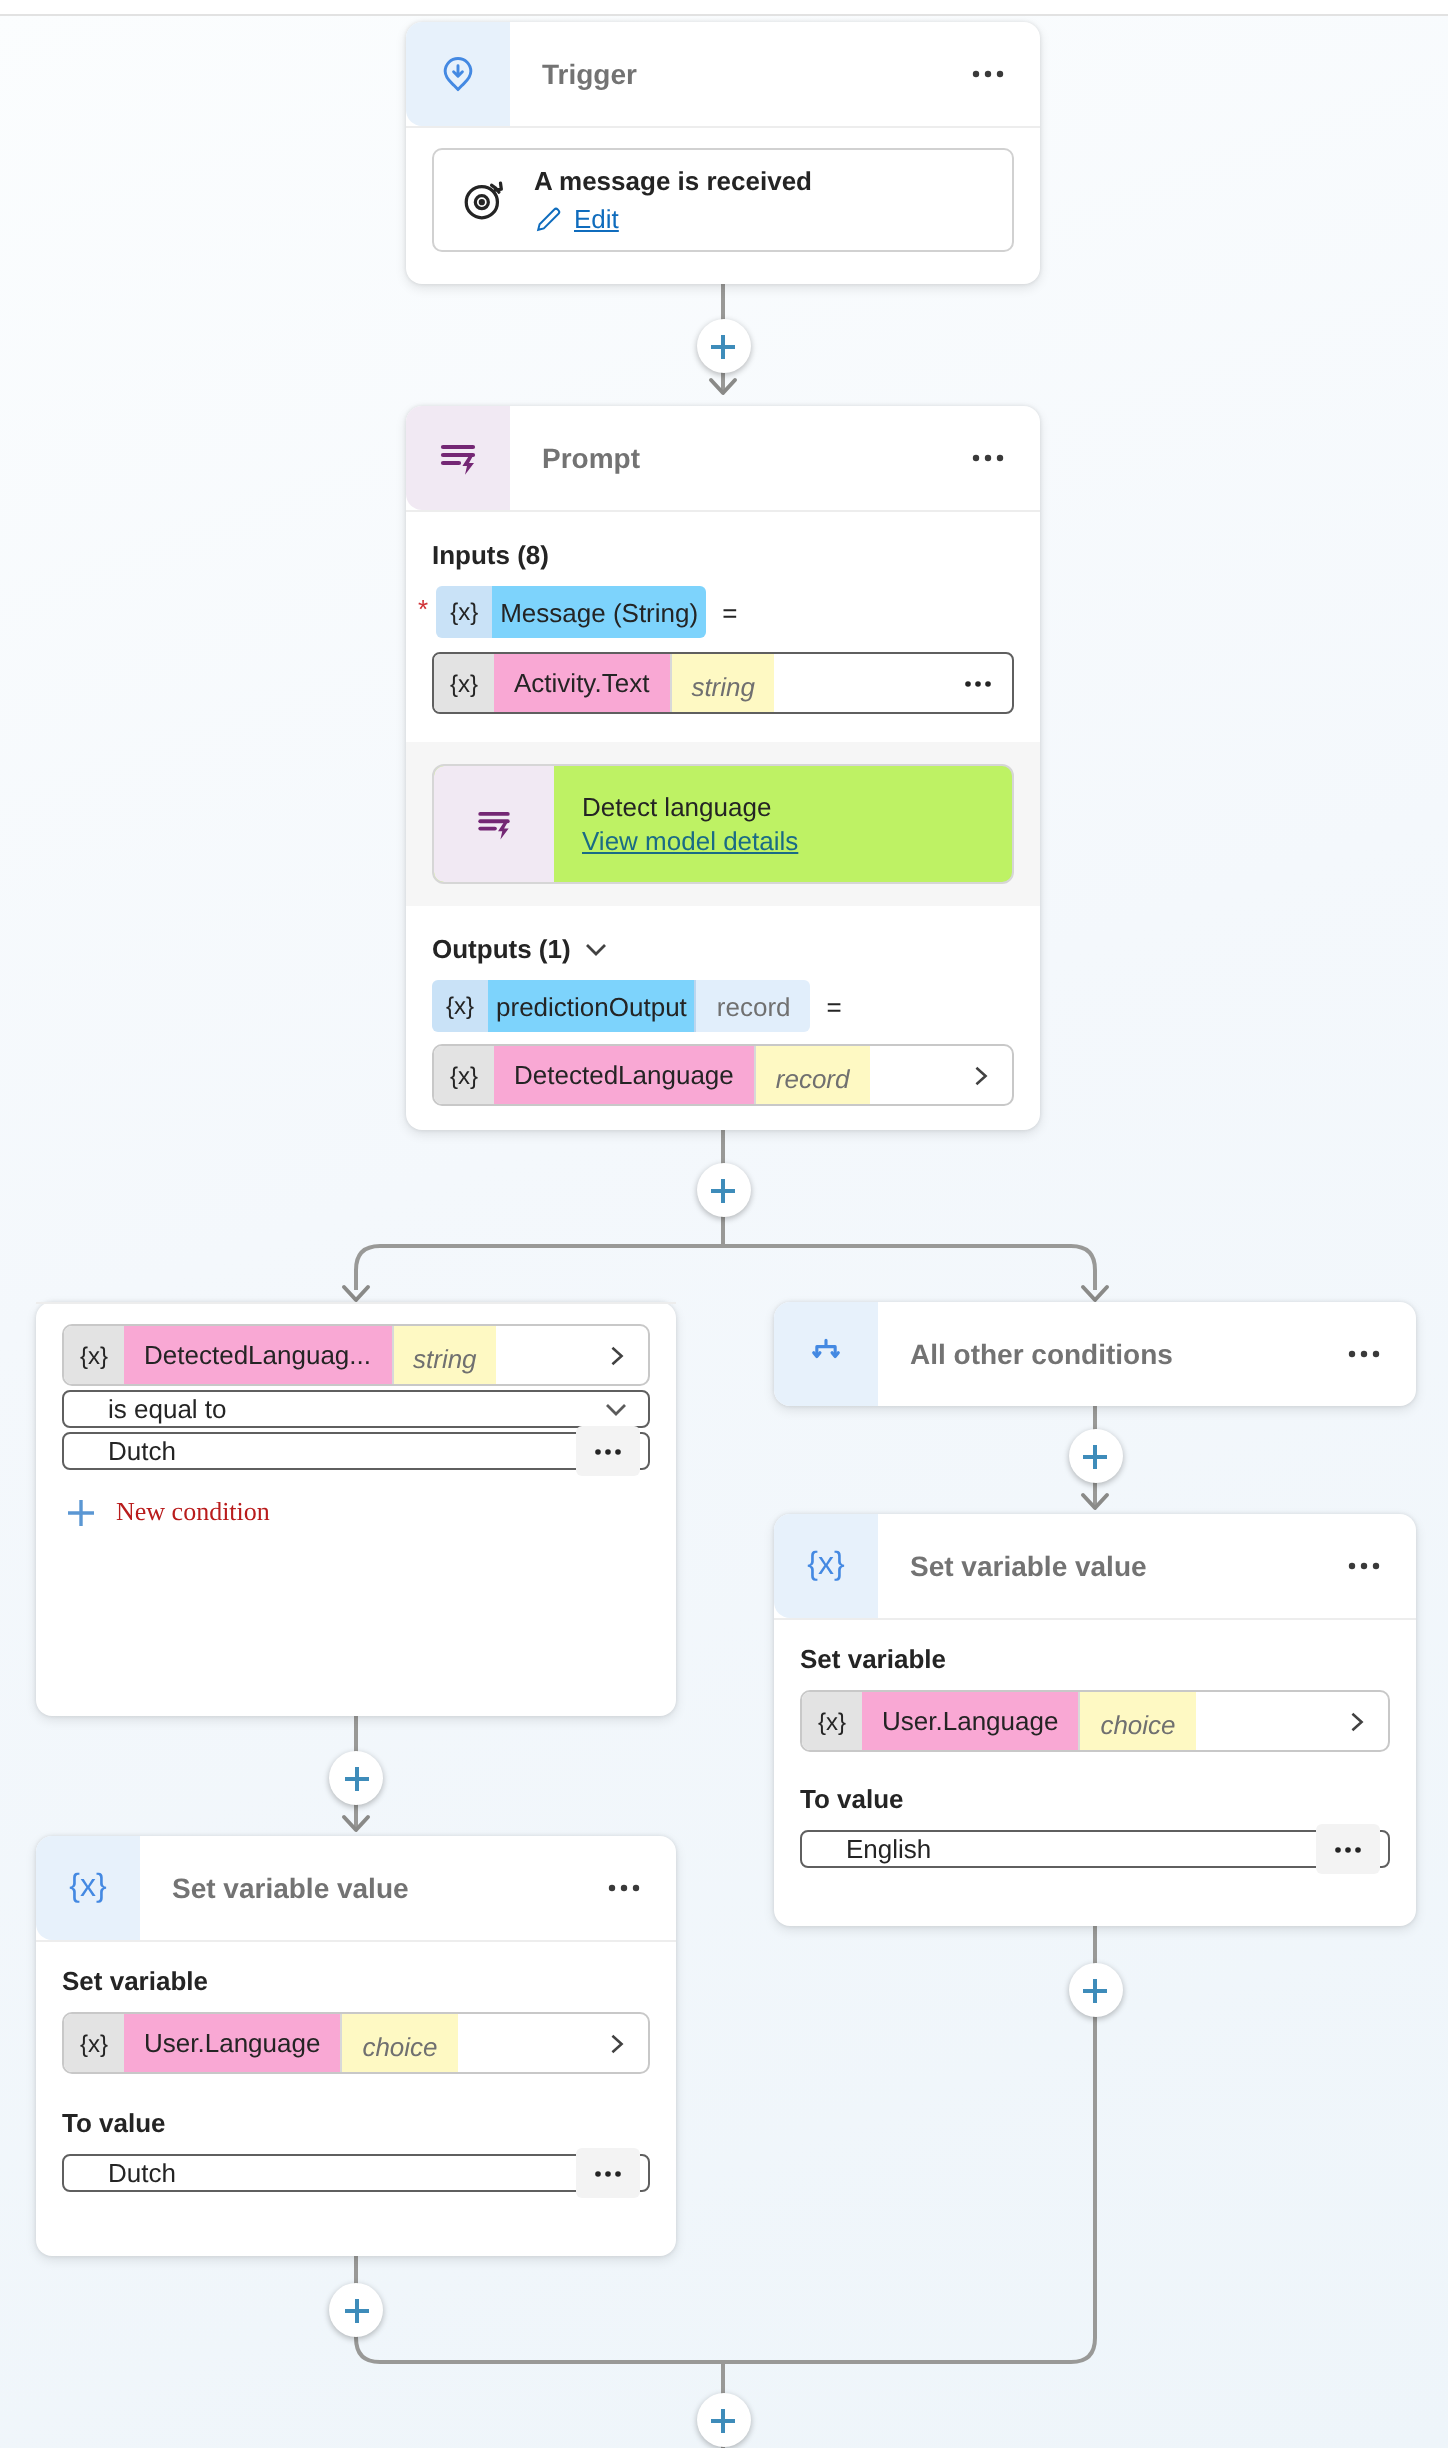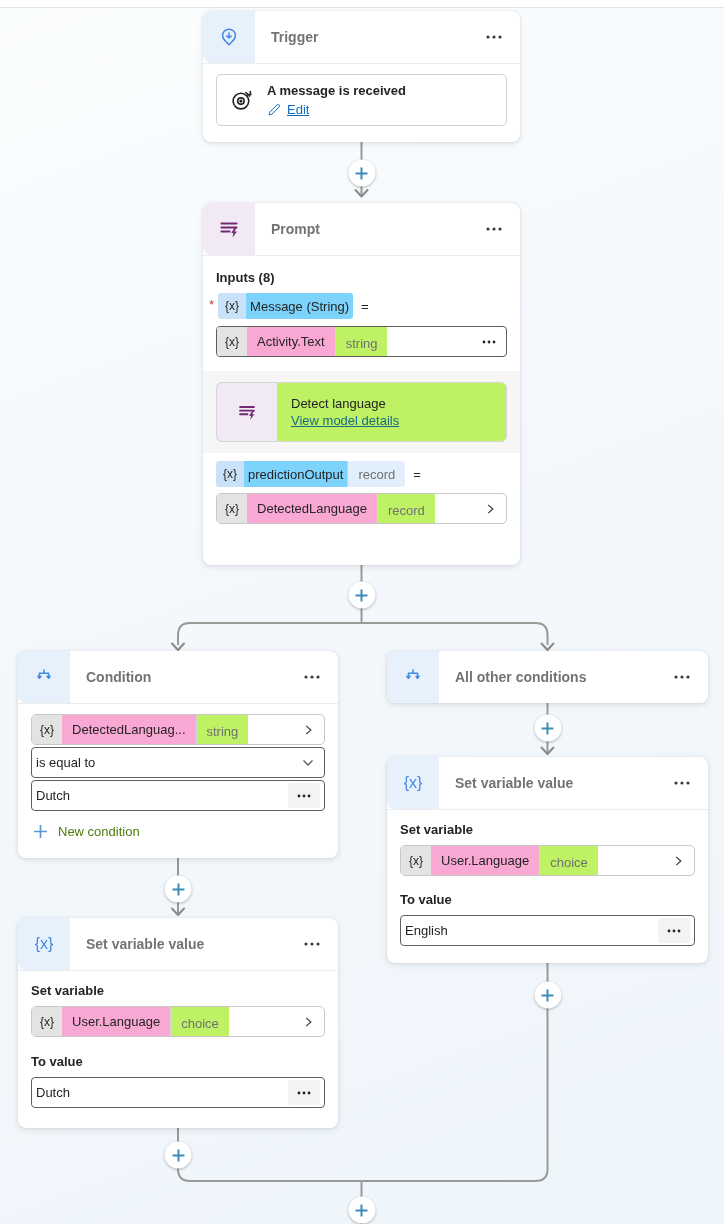--- a/index.html
+++ b/index.html
@@ -38,41 +38,41 @@
   .chip-name{background:#7dd3fc;display:flex;align-items:center;padding:0 4px;font-size:13px;color:#242424;}
   .chip-type{background:#E1EEFB;display:flex;align-items:center;padding:0 10px;font-size:13px;color:#707070;border-left:1px solid #BBD6EF;}
   .eq{margin-left:8px;font-size:13px;color:#242424;}
   .req{color:#D13438;font-size:13px;margin-right:4px;margin-top:-4px;}
   
   .vbox{display:flex;align-items:center;background:#FFFFFF;border-radius:5px;overflow:hidden;height:31px;box-sizing:border-box;}
   .vbox.light{border:1px solid #C8C8C8;}
   .vbox.dark{border:1px solid #5F5F5F;border-radius:4px;}
   .vb-token{background:#E3E3E3;align-self:stretch;display:flex;align-items:center;padding:0 8px;font-size:12px;color:#242424;}
   .vb-name{background:#f9a8d4;align-self:stretch;display:flex;align-items:center;padding:0 10px;font-size:13px;color:#242424;white-space:nowrap;}
-  .vb-type{background:#bef264;align-self:stretch;display:flex;align-items:center;padding:16px 10px;font-size:13px;color:#707070;border-left:1px solid #D8D8D8;}
+  .vb-type{background:#fef9c3;align-self:stretch;display:flex;align-items:center;padding:16px 10px;font-size:13px;color:#707070;border-left:1px solid #D8D8D8;font-style:italic;}
   .vb-spacer{flex:1;}
   .adorn{margin-right:10px;display:flex;align-items:center;}
   .dotsbtn{width:32px;height:25px;margin-right:2px;background:#F3F3F3;border-radius:3px;border:none;display:flex;align-items:center;justify-content:center;cursor:pointer;}
-  .plaininput{display:flex;align-items:center;background:#fff;border:1px solid #5F5F5F;border-radius:4px;height:31px;box-sizing:border-box;padding-left:4px;font-size:13px;color:#242424;}
+  .plaininput{display:flex;align-items:center;background:#fff;border:1px solid #5F5F5F;border-radius:4px;height:19px;box-sizing:border-box;padding-left:22px;font-size:13px;color:#242424;}
   
   .inner-card{border:1px solid #D1D1D1;border-radius:5px;display:flex;align-items:center;gap:12px;padding:8px 12px;margin:10px 13px;}
   .inner-title{font-size:13px;font-weight:700;color:#242424;}
   .editrow{display:flex;align-items:center;gap:6px;margin-top:4px;text-align:center;}
   a.link{font-size:13px;text-decoration:underline;cursor:pointer;}
   .link.blue{color:#0F6CBD;}
   .link.teal{color:#1A6B85;}
   
   .modelstrip{background:#F6F6F6;padding:11px 13px;margin-top:14px;}
   .modelcard{background:#bef264;border:1px solid #D6D6D6;border-radius:6px;display:flex;height:58px;overflow:hidden;}
   .modelicon{width:60px;flex:0 0 60px;background:#F1E9F3;color:#742774;display:flex;align-items:center;justify-content:center;}
   .modeltext{display:flex;flex-direction:column;justify-content:center;padding:0 14px;gap:2px;}
   .modelname{font-size:13px;color:#242424;}
   
   .newcond{display:flex;align-items:center;gap:10px;margin:13px 0 0 2px;cursor:pointer;}
-  .newcond span{font-size:13px;color:#4d7c0f;}
+  .newcond span{font-size:13px;color:#b91c1c;font-family:Liberation Serif, serif;}
 </style>
 </head>
 <body>
 
 <div class="topbar"></div>
 
 <svg class="connectors" width="724" height="1224">
   <g stroke="#999997" stroke-width="2" fill="none">
     <path d="M361.5 142 V196"></path>
     <path d="M361.5 565 V623"></path>
@@ -227,20 +227,26 @@
               </g>
             <path d="M17.6 10.8l-3.4 5.2h2.3l-1 4.4 4.5-5.9h-2.5l2.1-3.7z" fill="#742774"></path>
           </svg>
         </div>
         <div class="modeltext">
           <div class="modelname">Detect language</div>
           <a class="link teal">View model details</a>
         </div>
       </div>
     </div>
+    <div style="display:flex;align-items:center;gap:7px;margin:14px 13px 0">
+      <span class="seclabel">Outputs (1)</span>
+      <svg width="12" height="8" viewBox="0 0 12 8">
+          <path d="M1.5 1.5 L6 6 L10.5 1.5" stroke="#424242" stroke-width="1.4" fill="none"></path>
+        </svg>
+    </div>
     <div class="chiprow" style="margin:8px 13px 0">
       <span class="chips">
         <span class="chip-token">{x}</span>
         <span class="chip-name">predictionOutput</span>
         <span class="chip-type">record</span>
       </span>
       <span class="eq">=</span>
     </div>
     <div class="vbox light" style="margin:6px 13px 0">
       <span class="vb-token">{x}</span>
@@ -250,38 +256,20 @@
       <span class="adorn">
           <svg width="11" height="14" viewBox="0 0 12 14">
             <path d="M3.5 2.5 L8.5 7 L3.5 11.5" stroke="#424242" stroke-width="1.4" fill="none"></path>
           </svg>
         </span>
     </div>
   </div>
 </div>
 
 <div class="node" style="left:18px;top:651px;width:320px;height:207px">
-  <div class="hdr">
-    <div class="iconbox blue">
-      <svg width="22" height="22" viewBox="0 0 24 24" fill="none" stroke="currentColor" stroke-width="1.7" stroke-linecap="round" stroke-linejoin="round">
-        <path d="M12 4.5v3.5M7 8h10M7 8v5M17 8v5"></path>
-        <path d="M5.3 11.3 L7 13.4 L8.7 11.3M15.3 11.3 L17 13.4 L18.7 11.3"></path>
-      </svg>
-    </div>
-    <div class="title">Condition</div>
-    <button class="menu">
-      <svg width="16" height="4" viewBox="0 0 16 4">
-          <g fill="#3A3A3A">
-            <circle cx="2" cy="2" r="1.6"></circle>
-            <circle cx="8" cy="2" r="1.6"></circle>
-            <circle cx="14" cy="2" r="1.6"></circle>
-          </g>
-        </svg>
-    </button>
-  </div>
   <div class="body" style="padding:10px 13px 0;">
     <div class="vbox light">
       <span class="vb-token">{x}</span>
       <span class="vb-name">DetectedLanguag...</span>
       <span class="vb-type">string</span>
       <span class="vb-spacer"></span>
       <span class="adorn">
           <svg width="11" height="14" viewBox="0 0 12 14">
             <path d="M3.5 2.5 L8.5 7 L3.5 11.5" stroke="#424242" stroke-width="1.4" fill="none"></path>
           </svg>

